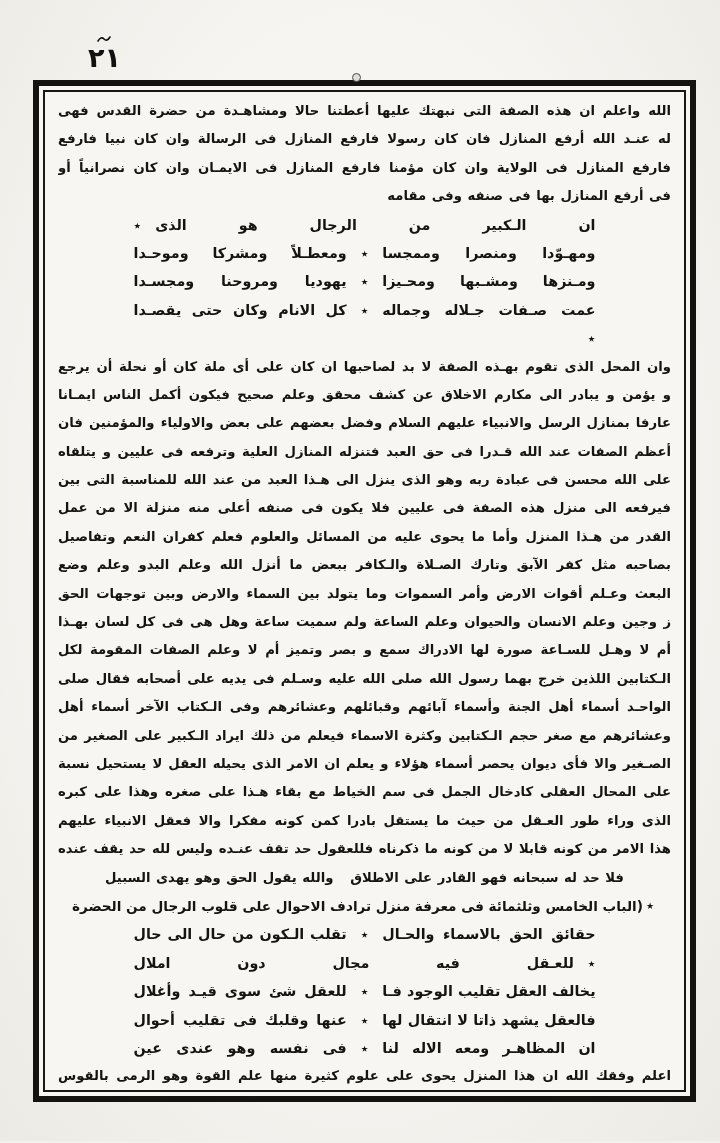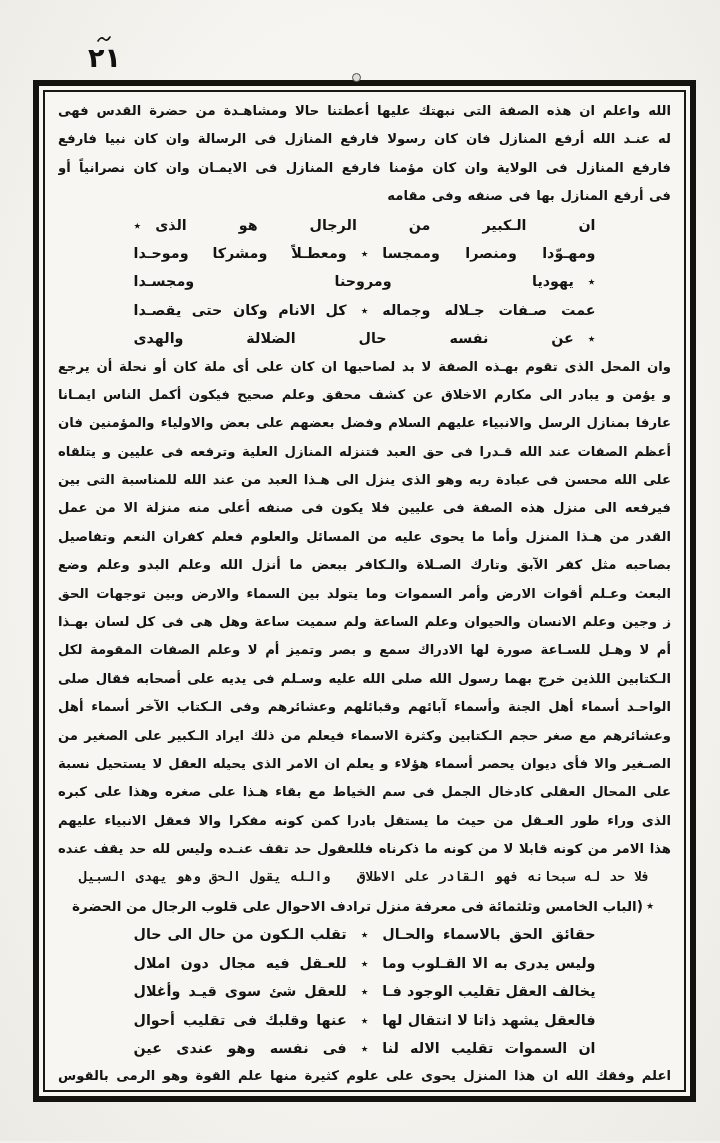--- a/index.html
+++ b/index.html
@@ -43,21 +43,21 @@
     overflow:hidden;
   }
   .line{
     direction:rtl;
     font-size:13.2px;font-weight:bold;
     line-height:28.4px;height:28.4px;overflow:hidden;
     text-align:justify;text-align-last:justify;
     word-spacing:1px;
   }
   .line--start{text-align-last:right;}
-  .line--center{text-align:left;text-align-last:center;white-space:pre-wrap;font-family:Liberation Mono, monospace;}
+  .line--center{text-align:left;text-align-last:center;white-space:pre-wrap;}
   .heading-line{
     direction:rtl;font-size:13.6px;font-weight:bold;
     line-height:28.4px;height:28.4px;overflow:hidden;
     text-align:center;
   }
   .heading-line .ornament{padding:0 3px;font-size:15px;}
   .poem{width:462px;margin:0 auto;}
   .verse{
     display:flex;direction:rtl;align-items:baseline;gap:14px;
     height:28.4px;overflow:hidden;
@@ -106,33 +106,33 @@
               <div class="sep">٭</div>
             </div>
 
             <div class="verse">
               <div class="hemi">ومهـوّدا ومنصرا وممجسا</div>
               <div class="sep">٭</div>
               <div class="hemi">ومعطـلاً ومشركا وموحـدا</div>
             </div>
 
             <div class="verse">
+              <div class="hemi">ومـنزها ومشـبها ومحـيزا</div>
               <div class="sep">٭</div>
               <div class="hemi">يهوديا ومروحنا ومجسـدا</div>
             </div>
 
             <div class="verse">
               <div class="hemi">عمت صـفات جـلاله وجماله</div>
               <div class="sep">٭</div>
               <div class="hemi">كل الانام وكان حتى يقصـدا</div>
             </div>
 
             <div class="verse">
               <div class="sep">٭</div>
-              <div class="hemi">عن نفسه حال الضلالة والهدى</div>
             </div>
           </div>
 
         <div>
 
             <div class="line">وان المحل الذى تقوم بهـذه الصفة لا بد لصاحبها ان كان على أى ملة كان أو نحلة أن يرجع الى دين الهـدى و يسـلم</div>
 
             <div class="line">و يؤمن و يبادر الى مكارم الاخلاق عن كشف محقق وعلم صحيح فيكون أكمل الناس ايمـانا وأعظمهم منزلة عند الله</div>
 
             <div class="line">عارفا بمنازل الرسل والانبياء عليهم السلام وفضل بعضهم على بعض والاولياء والمؤمنين فان الصفة التى قادته الى الاسلام</div>
@@ -175,39 +175,38 @@
 
         <div class="poem">
 
             <div class="verse">
               <div class="hemi">حقائق الحق بالاسماء والحـال</div>
               <div class="sep">٭</div>
               <div class="hemi">تقلب الـكون من حال الى حال</div>
             </div>
 
             <div class="verse">
-              <div class="hemi">وليس يدرى به الا القـلوب وما</div>
               <div class="sep">٭</div>
               <div class="hemi">للعـقل فيه مجال دون املال</div>
             </div>
 
             <div class="verse">
               <div class="hemi">يخالف العقل تقليب الوجود فـا</div>
               <div class="sep">٭</div>
               <div class="hemi">للعقل شئ سوى قيـد وأغلال</div>
             </div>
 
             <div class="verse">
               <div class="hemi">فالعقل يشهد ذاتا لا انتقال لها</div>
               <div class="sep">٭</div>
               <div class="hemi">عنها وقلبك فى تقليب أحوال</div>
             </div>
 
             <div class="verse">
-              <div class="hemi">ان السموات تقليب الاله لنا</div>
+              <div class="hemi">ان المظاهـر ومعه الاله لنا</div>
               <div class="sep">٭</div>
               <div class="hemi">فى نفسه وهو عندى عين اضلال</div>
             </div>
           </div>
 
         <div class="line">اعلم وفقك الله ان هذا المنزل يحوى على علوم كثيرة منها علم القوة وهو الرمى بالقوس والدخول فيه وعقد الاصابع على</div>
 
       </div>
     </div>
   </div>

